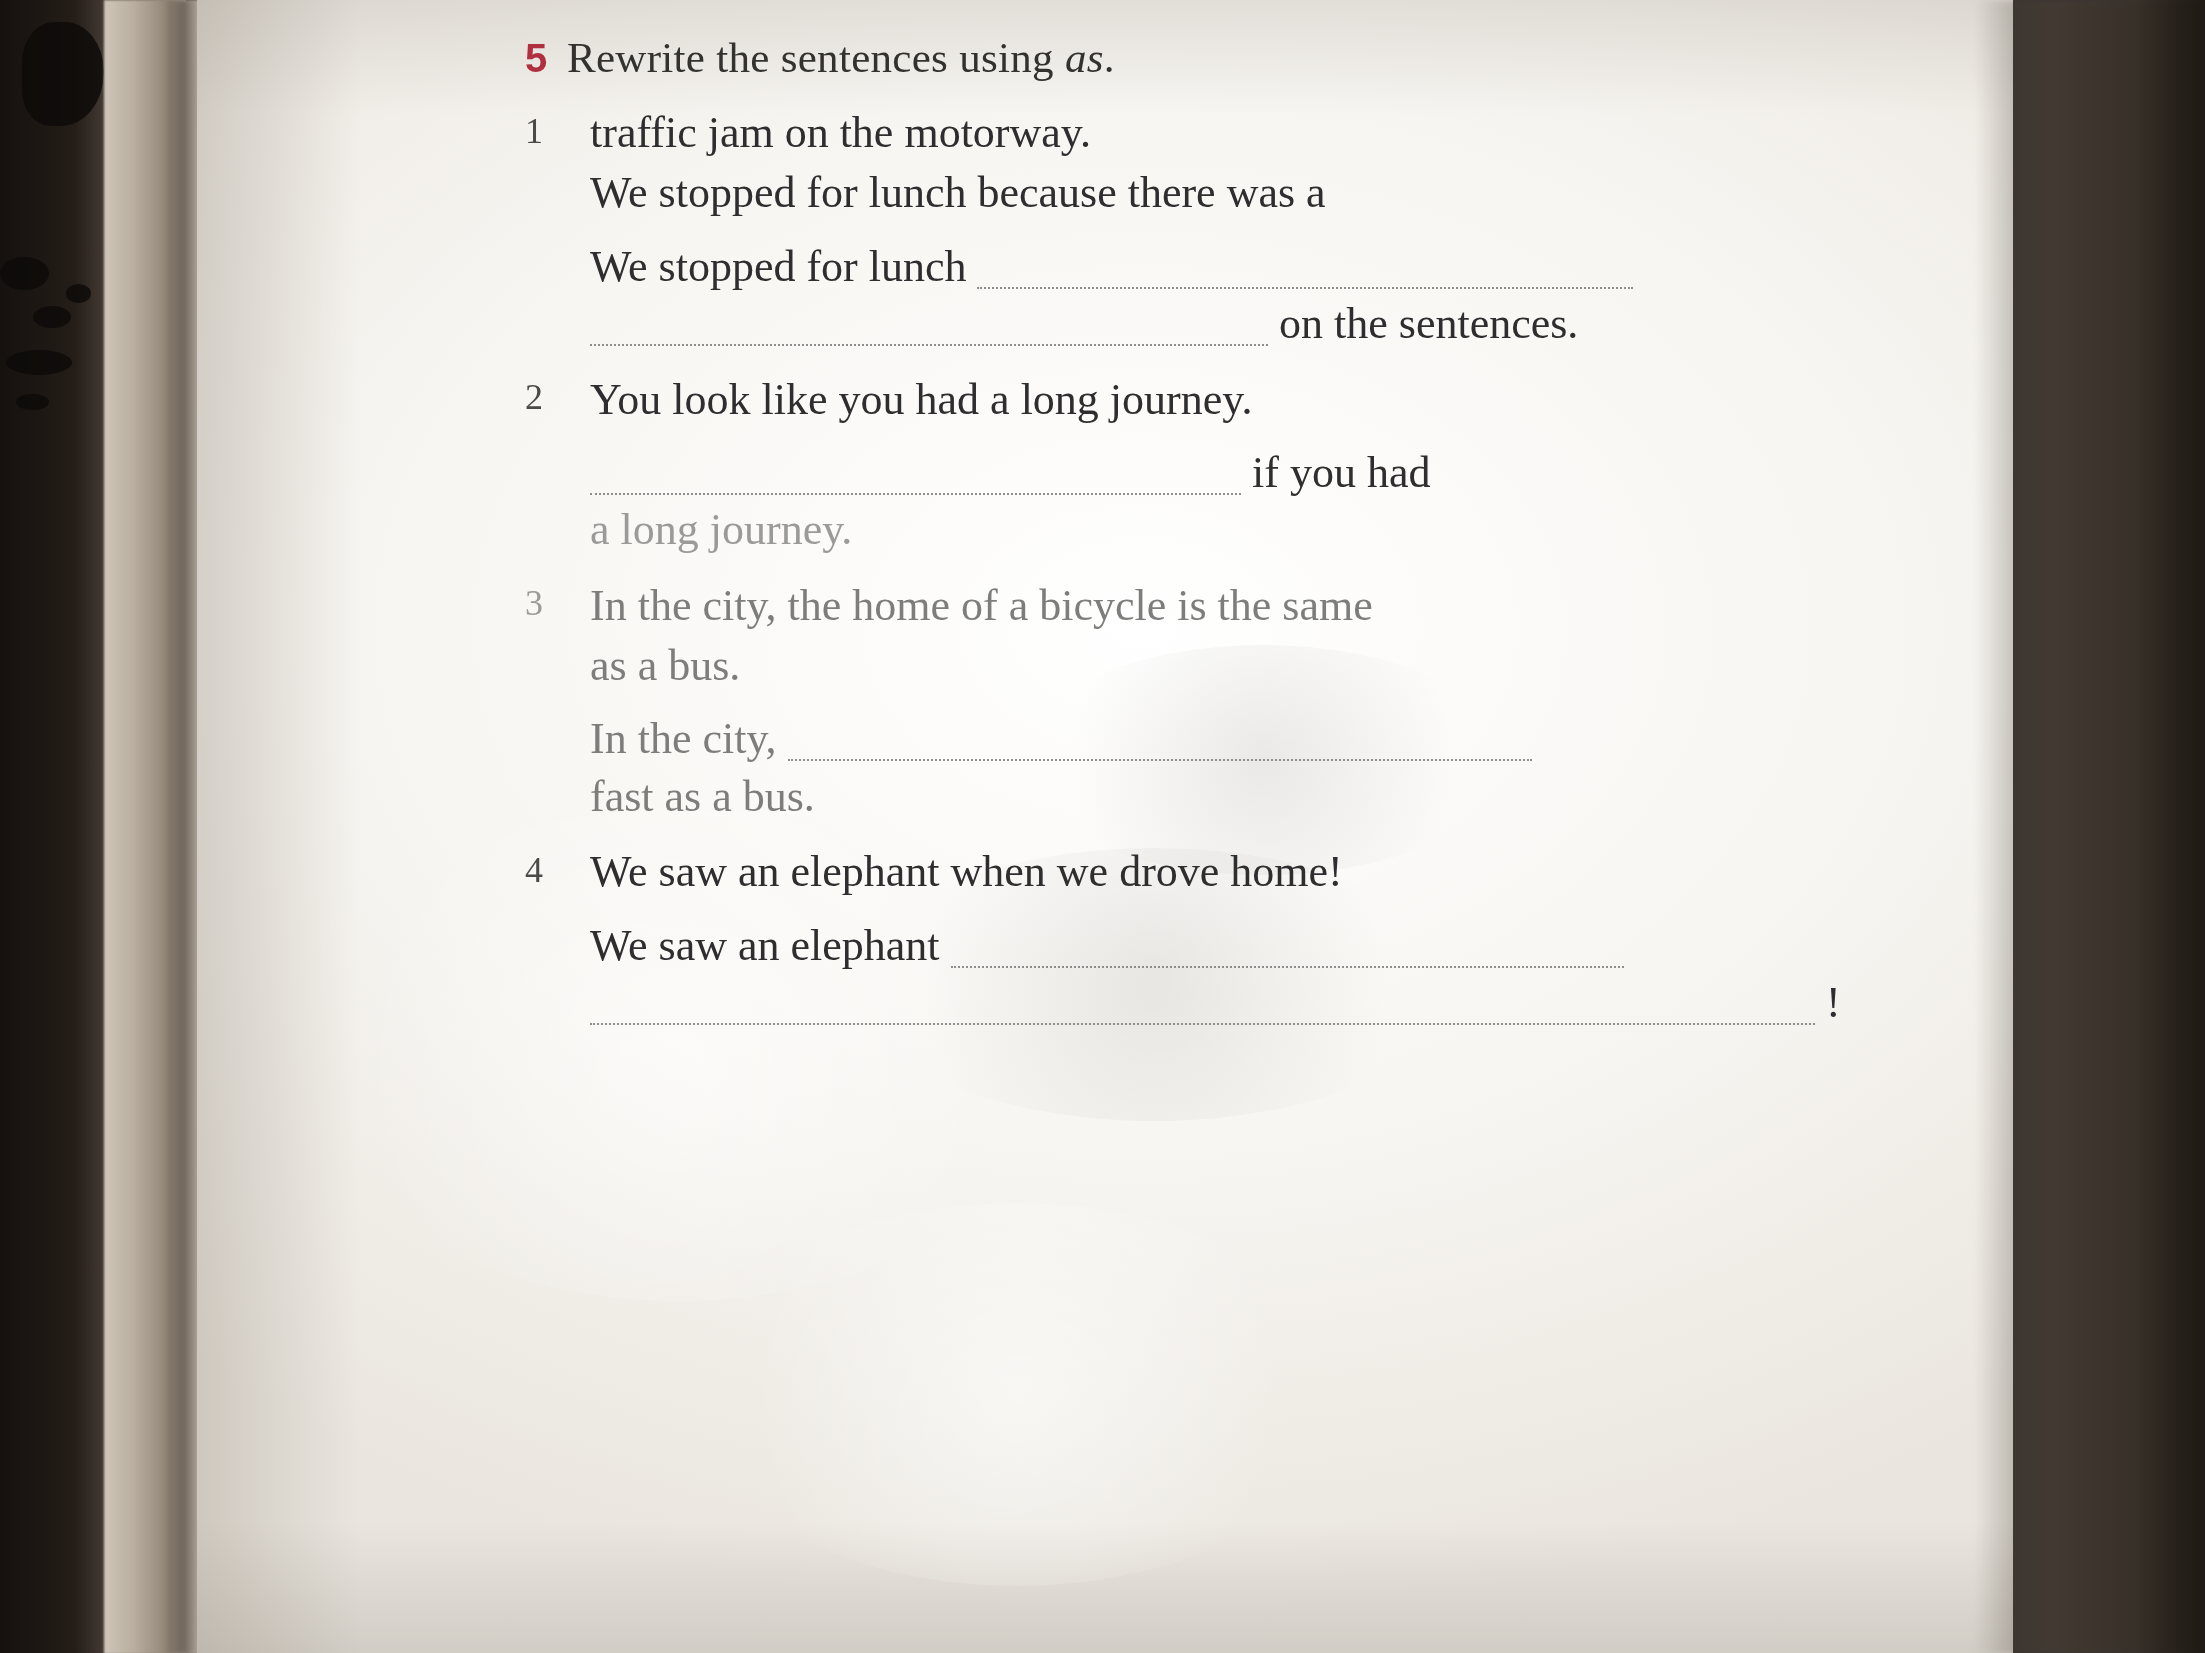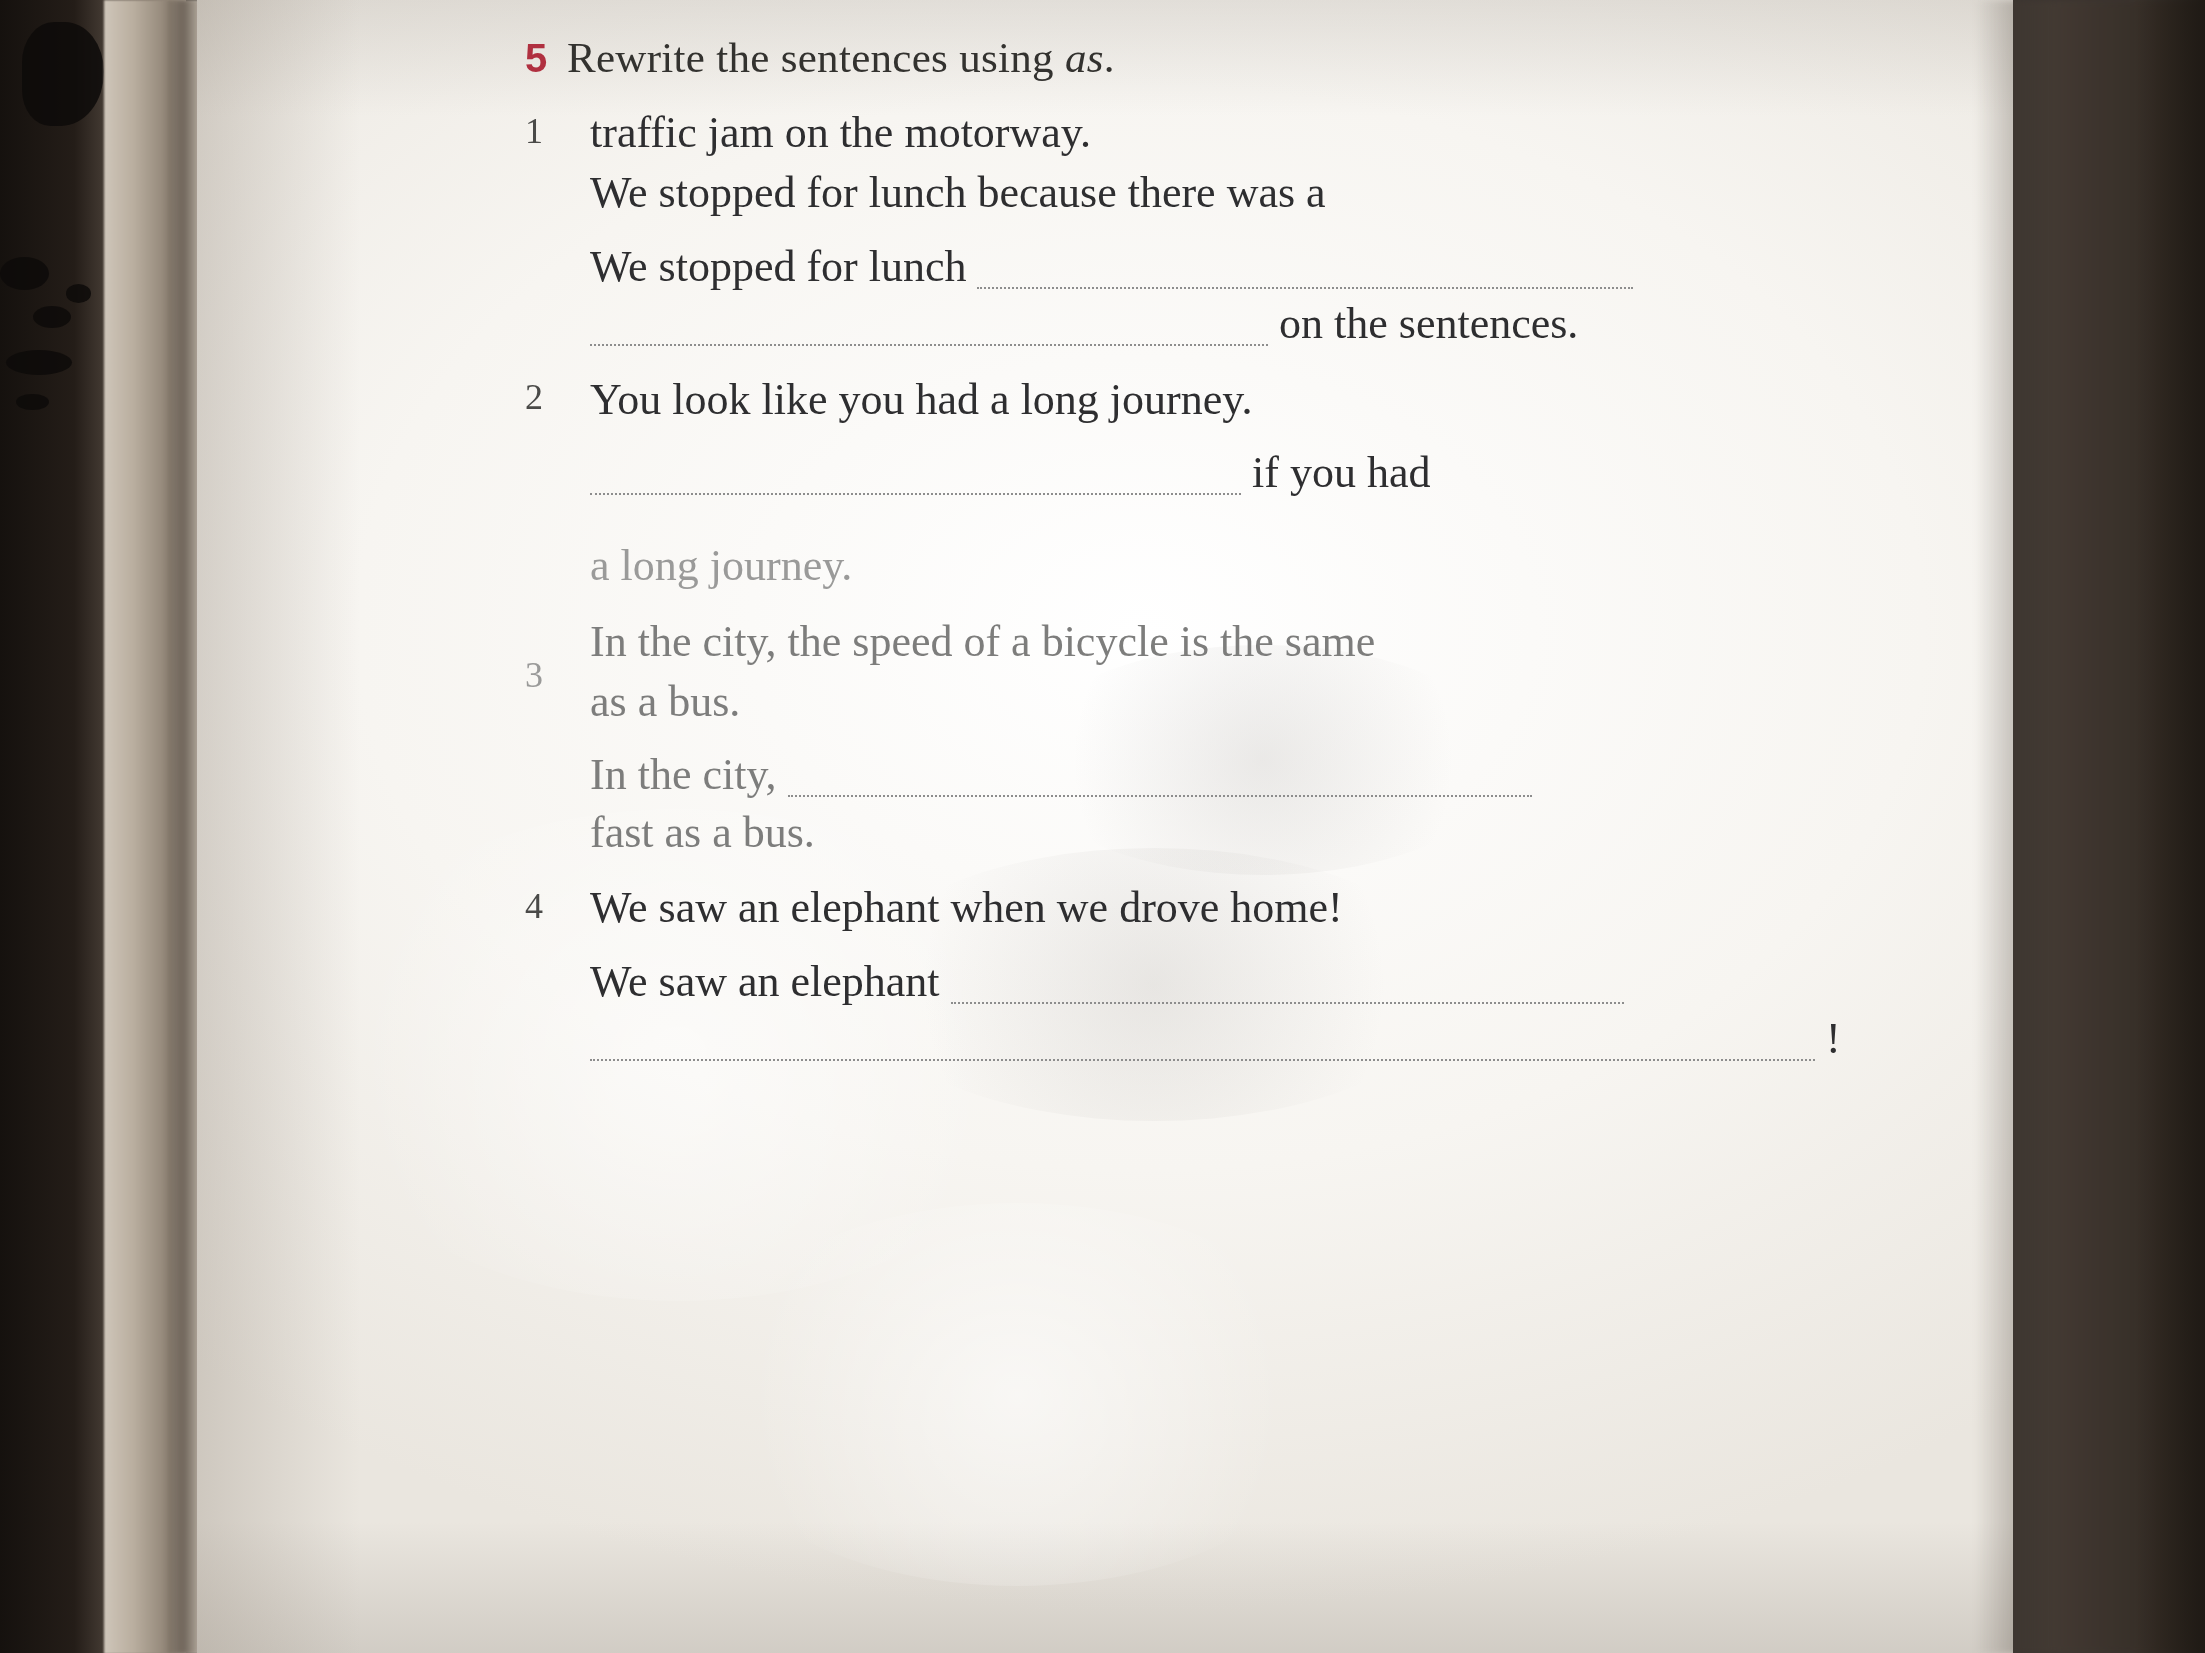--- a/index.html
+++ b/index.html
@@ -150,21 +150,21 @@
     vertical-align: -0.18em;
   }
   .line-w1 { width: 656px; }
   .line-w2 { width: 678px; }
   .line-w3 { width: 651px; }
   .line-w4 { width: 744px; }
   .line-w5 { width: 673px; }
   .line-full { width: 1225px; }
 
   
-  .faded { color: #9a9a99; margin-top: 36px; }
+  .faded { color: #9a9a99; }
   .faded2 { color: #7d7d7c; }
 
   
   .glare {
     position: absolute;
     border-radius: 50%;
     background: radial-gradient(circle, rgba(255,255,255,.55) 0%, rgba(255,255,255,0) 70%);
     pointer-events: none;
   }
   .smudge {
@@ -230,21 +230,21 @@
             <span class="line line-w3"></span>
             <span>if you had</span>
           </div>
           <div class="faded">a long journey.</div>
         </div>
       </div>
 
       <div class="item">
         <div class="item-num faded">3</div>
         <div class="item-body">
-          <div class="prompt faded2">In the city, the speed of a bicycle is the same</div>
+          <div class="prompt faded2">In the city, the home of a bicycle is the same</div>
           <div class="prompt faded2">as a bus.</div>
           <div class="answer-block">
             <span class="faded2">In the city,</span>
             <span class="line line-w4"></span>
           </div>
           <div class="faded2">fast as a bus.</div>
         </div>
       </div>
 
       <div class="item">

